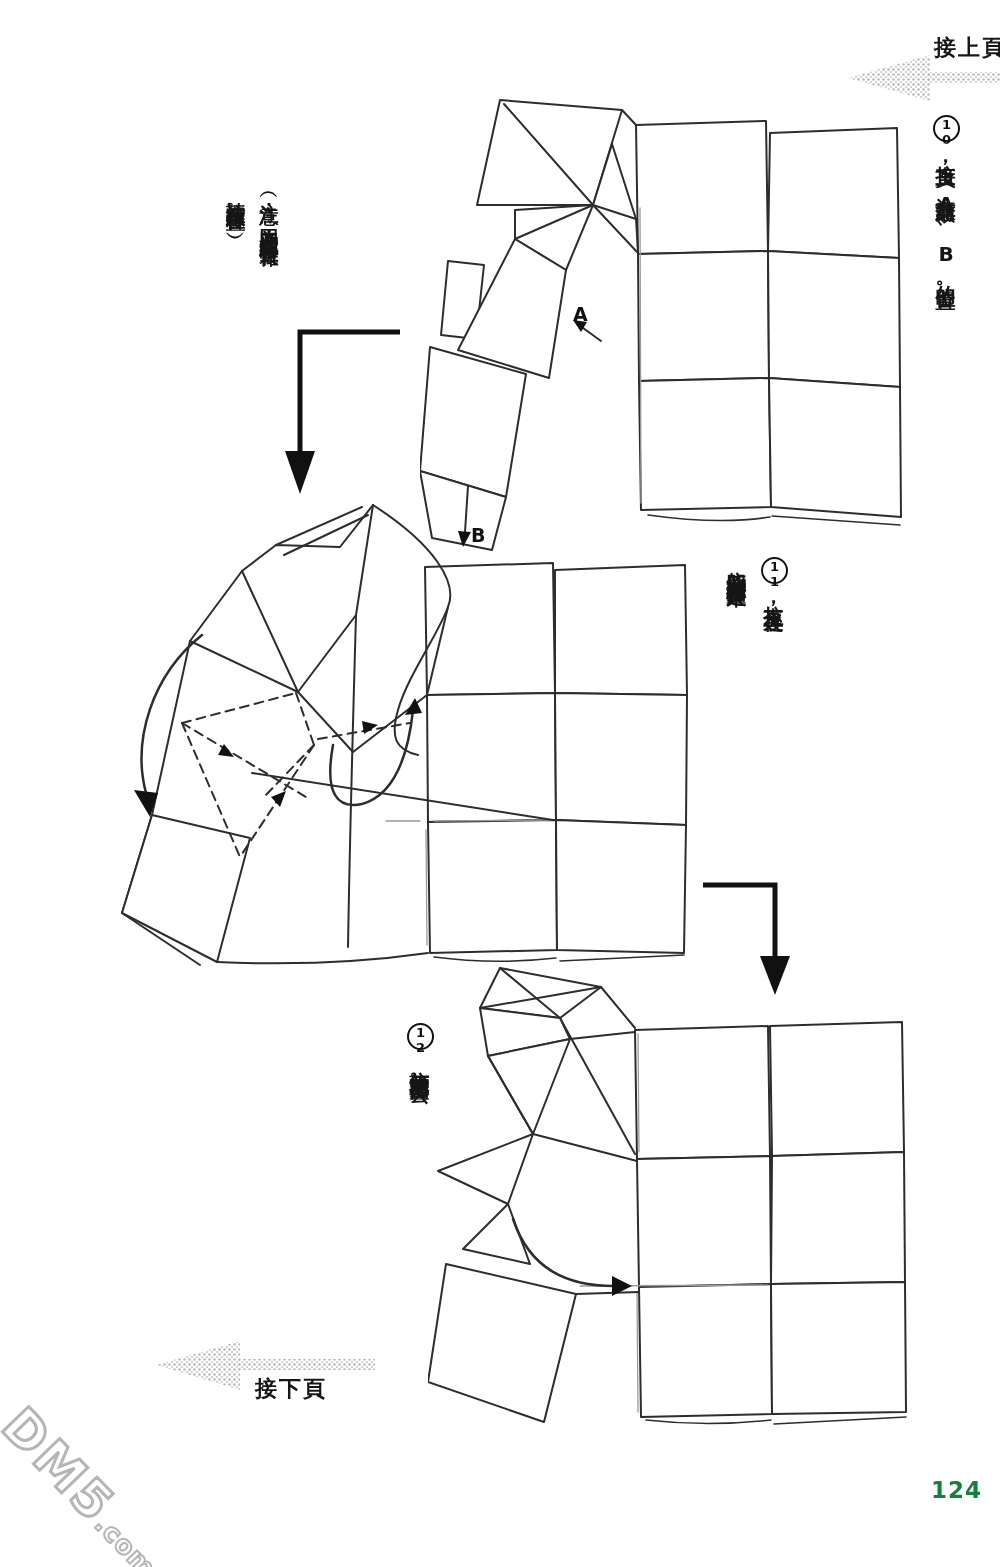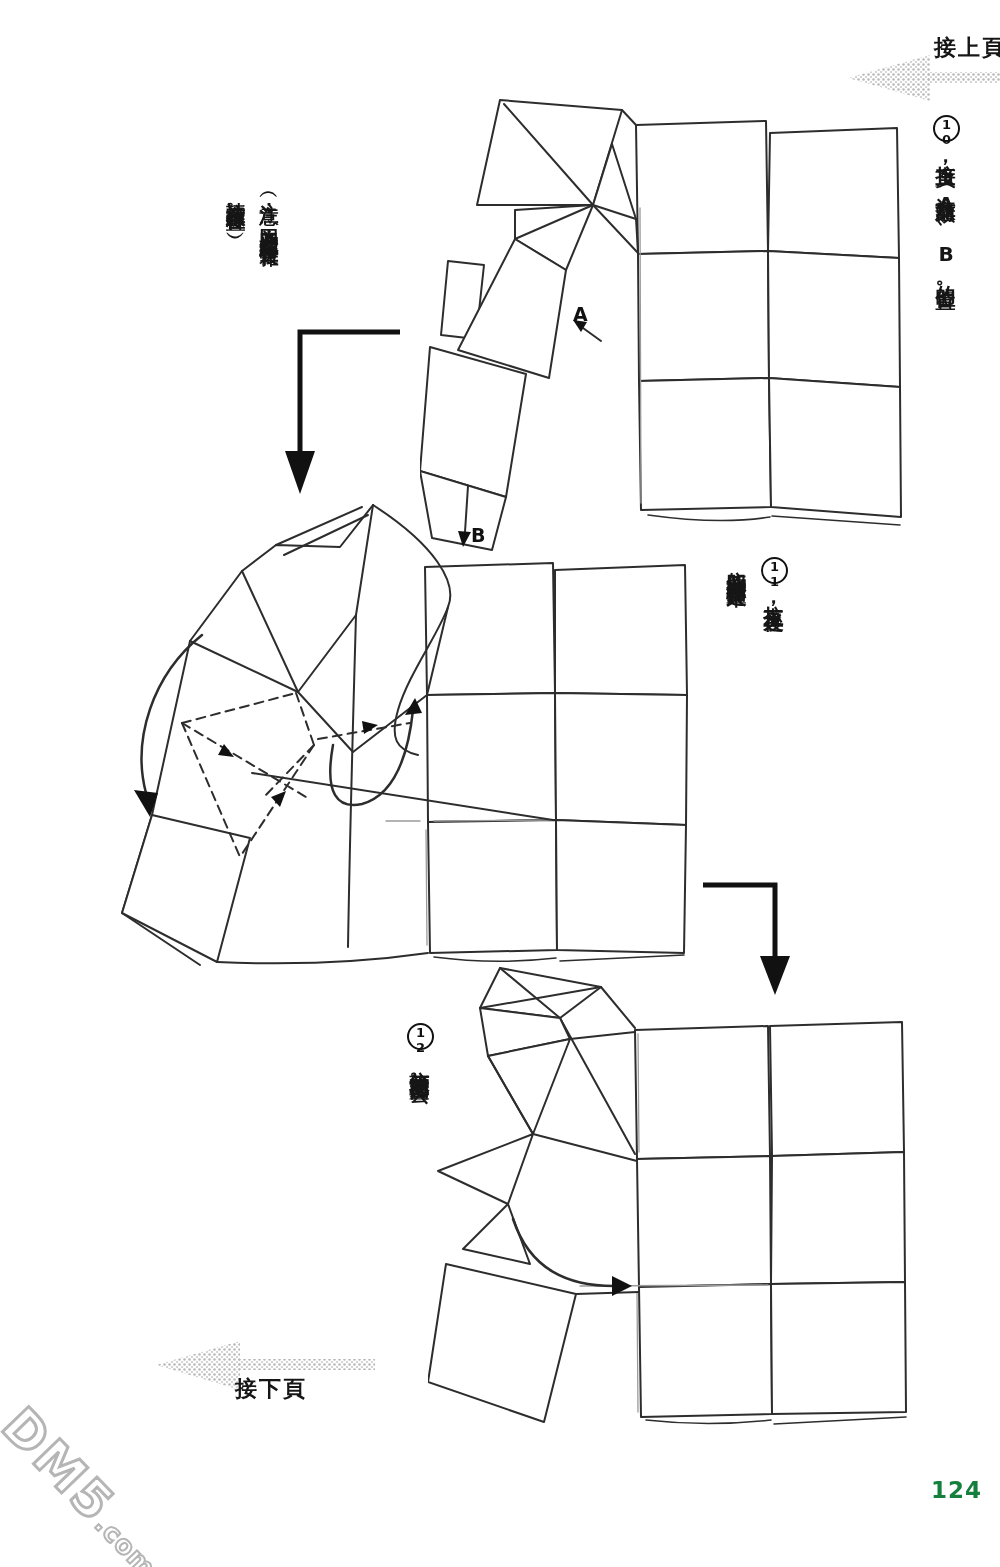--- a/index.html
+++ b/index.html
@@ -220,21 +220,21 @@
 <svg class="abs" style="left:148px;top:1338px;" width="235" height="55" viewBox="0 0 235 55">
   <defs>
     <pattern id="htp2" patternUnits="userSpaceOnUse" width="5" height="5">
       <circle cx="1.5" cy="1.5" r="1.3" fill="#b9b9b9"></circle>
       <circle cx="4" cy="4" r="1" fill="#c6c6c6"></circle>
     </pattern>
   </defs>
   <rect x="90" y="21" width="137" height="11" fill="url(#htp2)"></rect>
   <polygon points="8,27 92,3 92,52" fill="url(#htp2)"></polygon>
 </svg>
-<div class="abs hnav" style="left:235px;top:1374px;">接下頁</div>
+<div class="abs hnav" style="left:255px;top:1374px;">接下頁</div>
 
 <div class="abs pagenum">124</div>
 
 <div class="abs watermark">
   <div class="watermark-inner">
     <span>DM5</span><span class="suffix">.com</span>
   </div>
 </div>
 
 </body></html>

